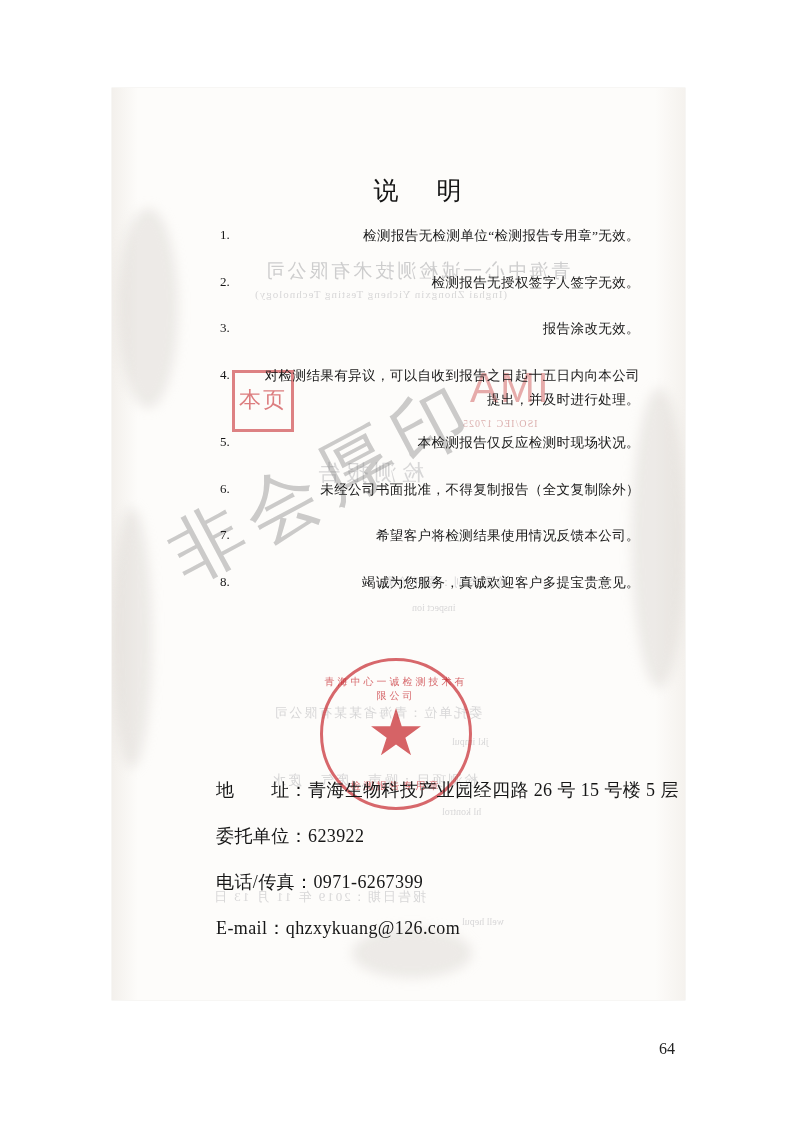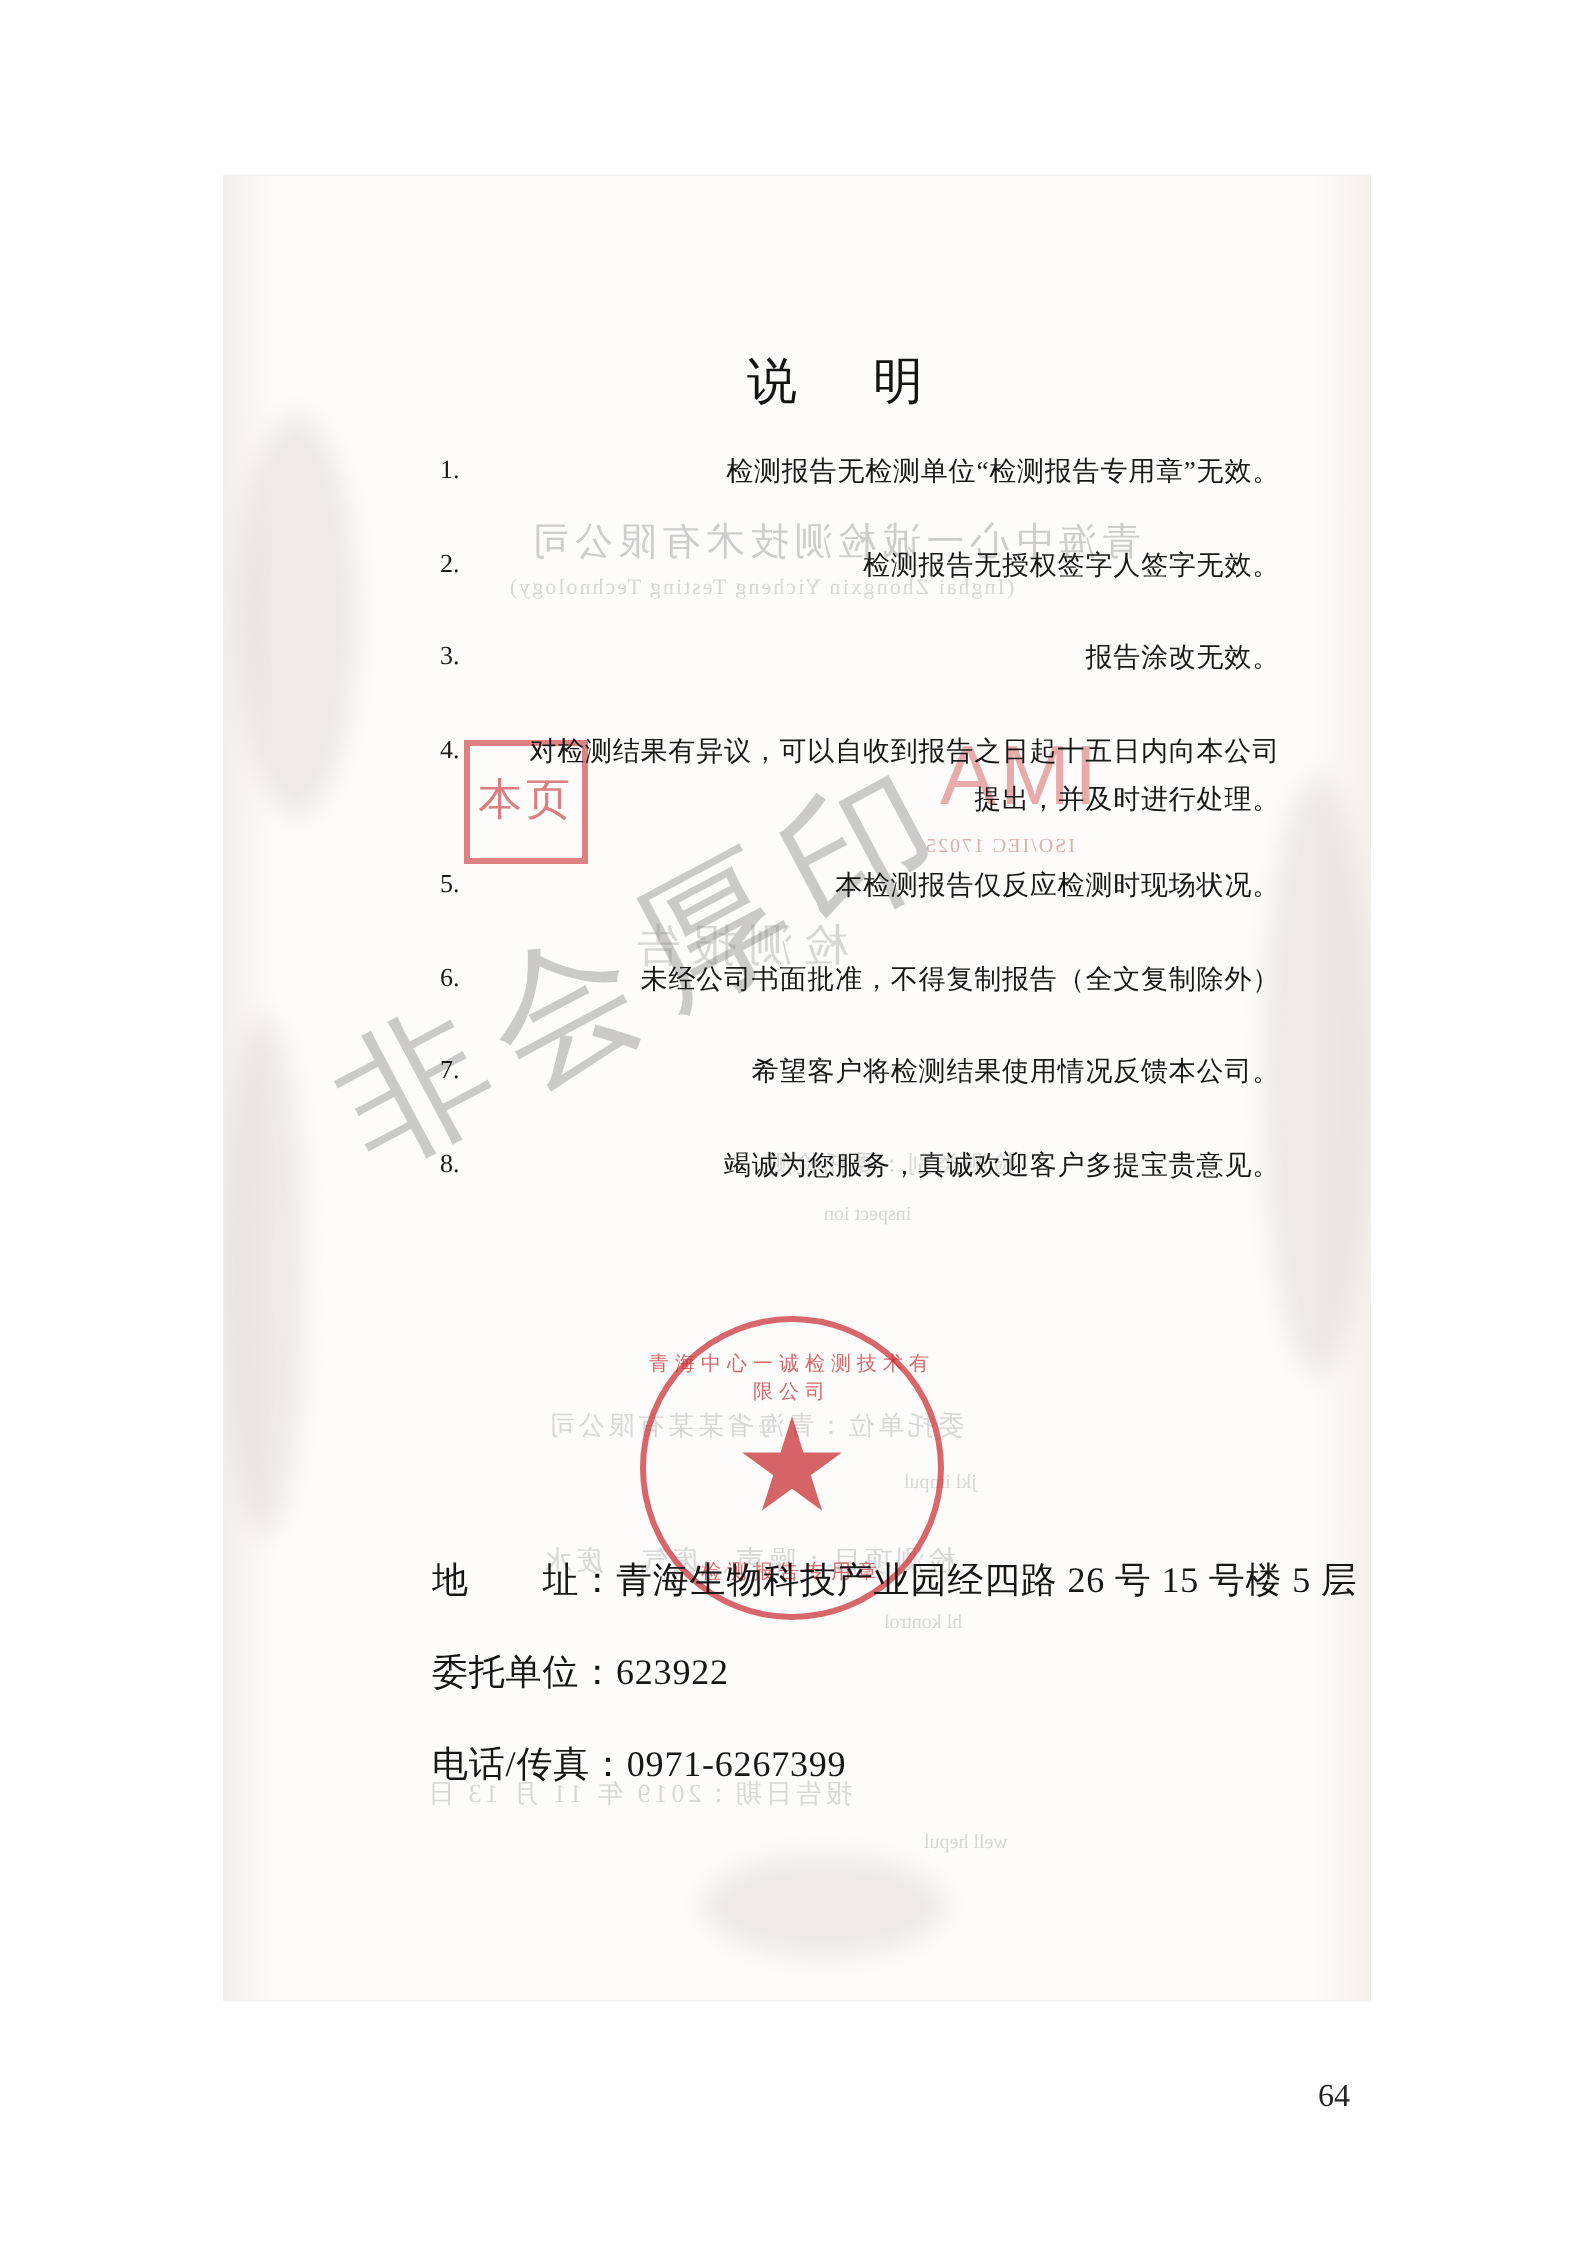--- a/index.html
+++ b/index.html
@@ -307,18 +307,21 @@
     <div class="contact">
       <div class="contact-row">
         <span>地　　址：</span><span>青海生物科技产业园经四路 26 号 15 号楼 5 层</span>
       </div>
       <div class="contact-row">
         <span>委托单位：</span><span>623922</span>
       </div>
       <div class="contact-row">
         <span>电话/传真：</span><span>0971-6267399</span>
       </div>
+      <div class="contact-row">
+        <span>E-mail：</span><span>qhzxykuang@126.com</span>
+      </div>
     </div>
 
   </div>
 
   <div class="page-number">64</div>
 </div>
 
 </body></html>

